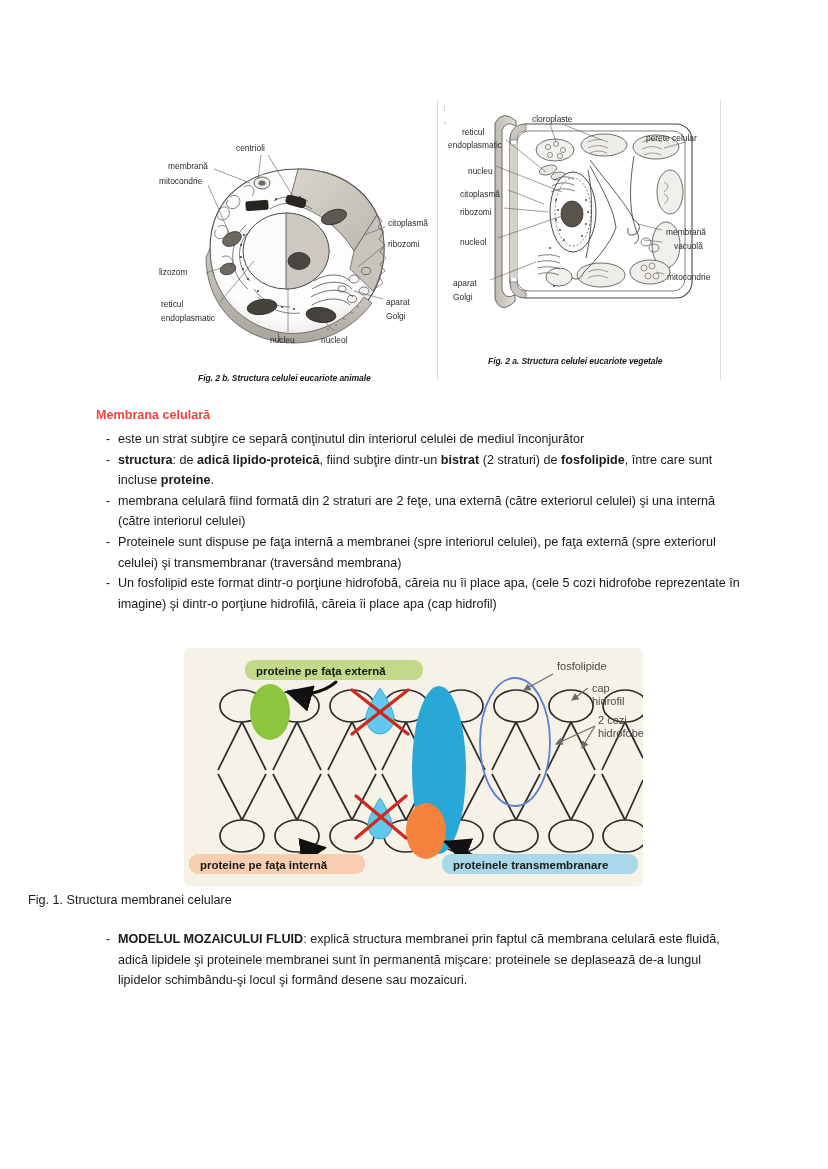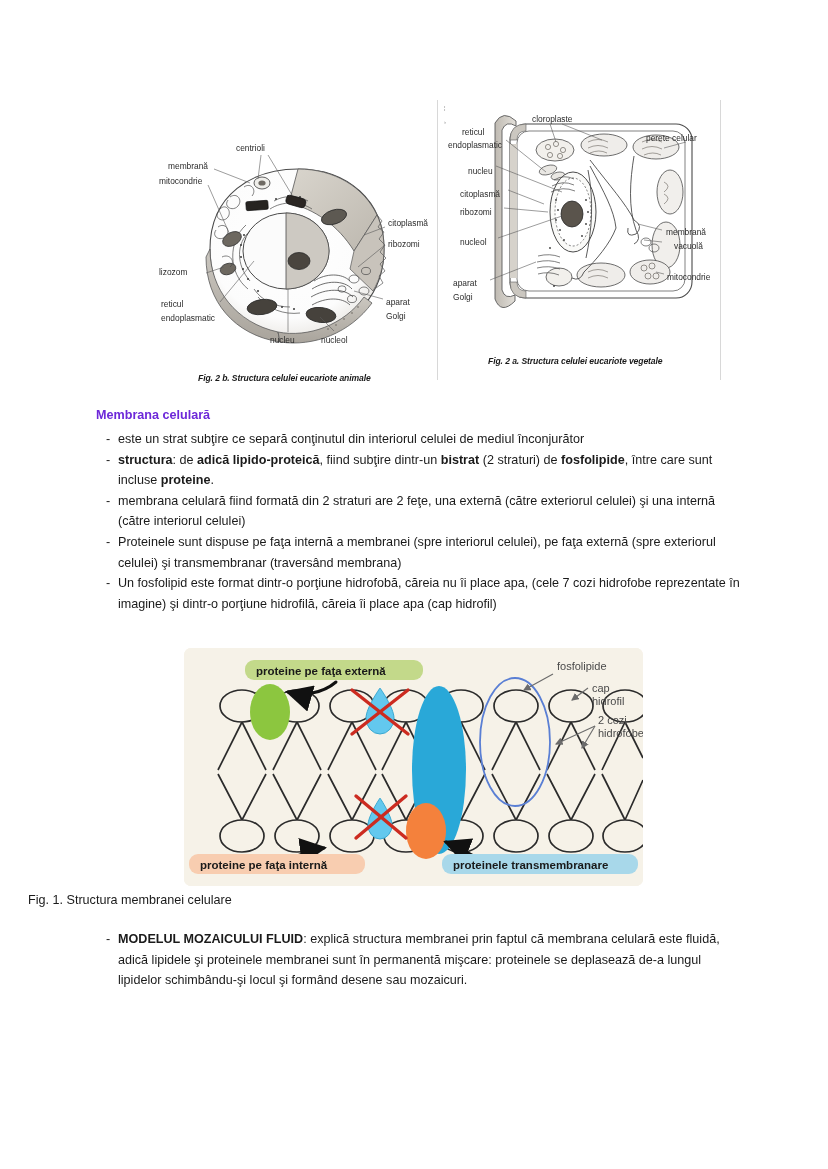--- a/index.html
+++ b/index.html
@@ -26,21 +26,21 @@
     letter-spacing:-0.1px;white-space:nowrap;font-style:italic;
   }
   .cap-animal{left:40px;top:234px;}
   .cap-plant{left:50px;top:256px;}
 
   .cell-svg{position:absolute;left:0;top:0;}
 
   
   .section-title{
     position:absolute;left:96px;top:408px;
-    font-size:12.6px;font-weight:bold;color:#6d28d9;
+    font-size:12.6px;font-weight:bold;color:#ef4444;
   }
   .bullets{position:absolute;left:96px;top:429px;width:650px;}
   .bullet{
     position:relative;
     display:flex;
     font-size:12.6px;line-height:20.6px;color:#1a1a1a;
     margin-bottom:0px;
   }
   .dash{width:22px;flex:0 0 22px;text-align:left;padding-left:10px;box-sizing:border-box;}
   .btext{flex:1;}
@@ -356,21 +356,21 @@
       <span class="btext"><span>membrana celulară fiind formată din 2 straturi are 2 feţe, una externă (către exteriorul celulei) şi una internă (către interiorul celulei)</span></span>
     </div>
 
     <div class="bullet">
       <span class="dash">-</span>
       <span class="btext"><span>Proteinele sunt dispuse pe faţa internă a membranei (spre interiorul celulei), pe faţa externă (spre exteriorul celulei) şi transmembranar (traversând membrana)</span></span>
     </div>
 
     <div class="bullet">
       <span class="dash">-</span>
-      <span class="btext"><span>Un fosfolipid este format dintr-o porţiune hidrofobă, căreia nu îi place apa, (cele 7 cozi hidrofobe reprezentate în imagine) şi dintr-o porţiune hidrofilă, căreia îi place apa (cap hidrofil)</span></span>
+      <span class="btext"><span>Un fosfolipid este format dintr-o porţiune hidrofobă, căreia nu îi place apa, (cele 5 cozi hidrofobe reprezentate în imagine) şi dintr-o porţiune hidrofilă, căreia îi place apa (cap hidrofil)</span></span>
     </div>
   </div>
 
   <div class="membrane-fig">
     <svg width="459" height="238" viewBox="0 0 459 238">
       <rect x="0" y="0" width="459" height="238" fill="#f6f2e8"></rect>
 
       <g stroke="#2b2b2b" stroke-width="1.7" fill="none">
 
         <ellipse cx="58" cy="58" rx="22" ry="16" fill="#f6f2e8"></ellipse>

